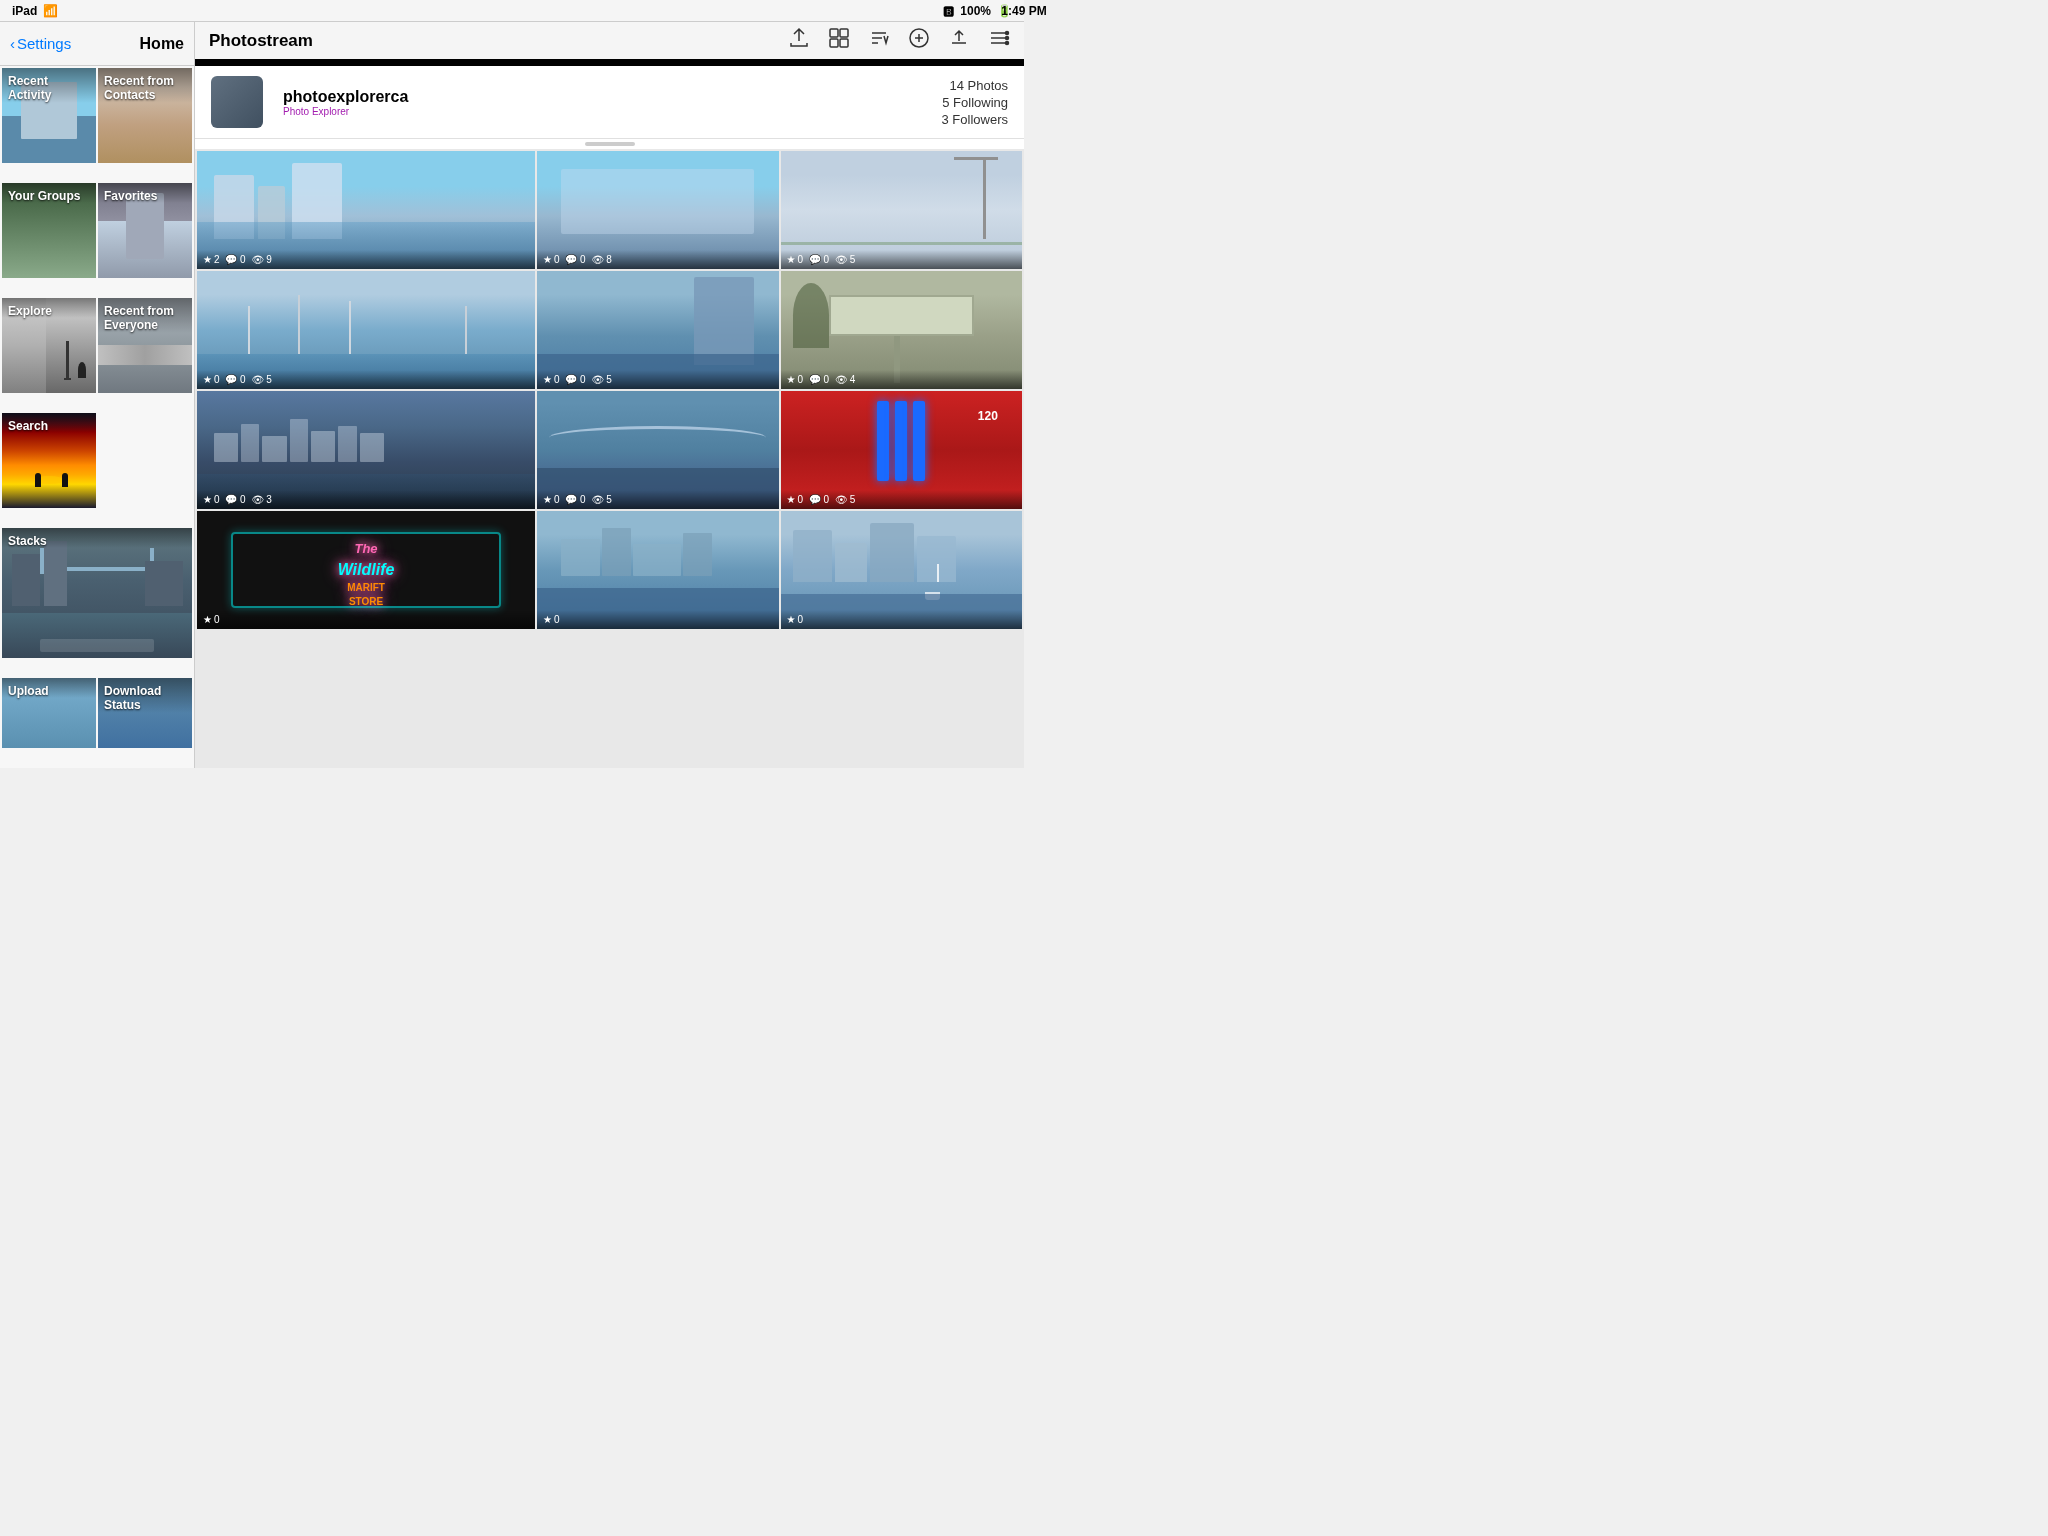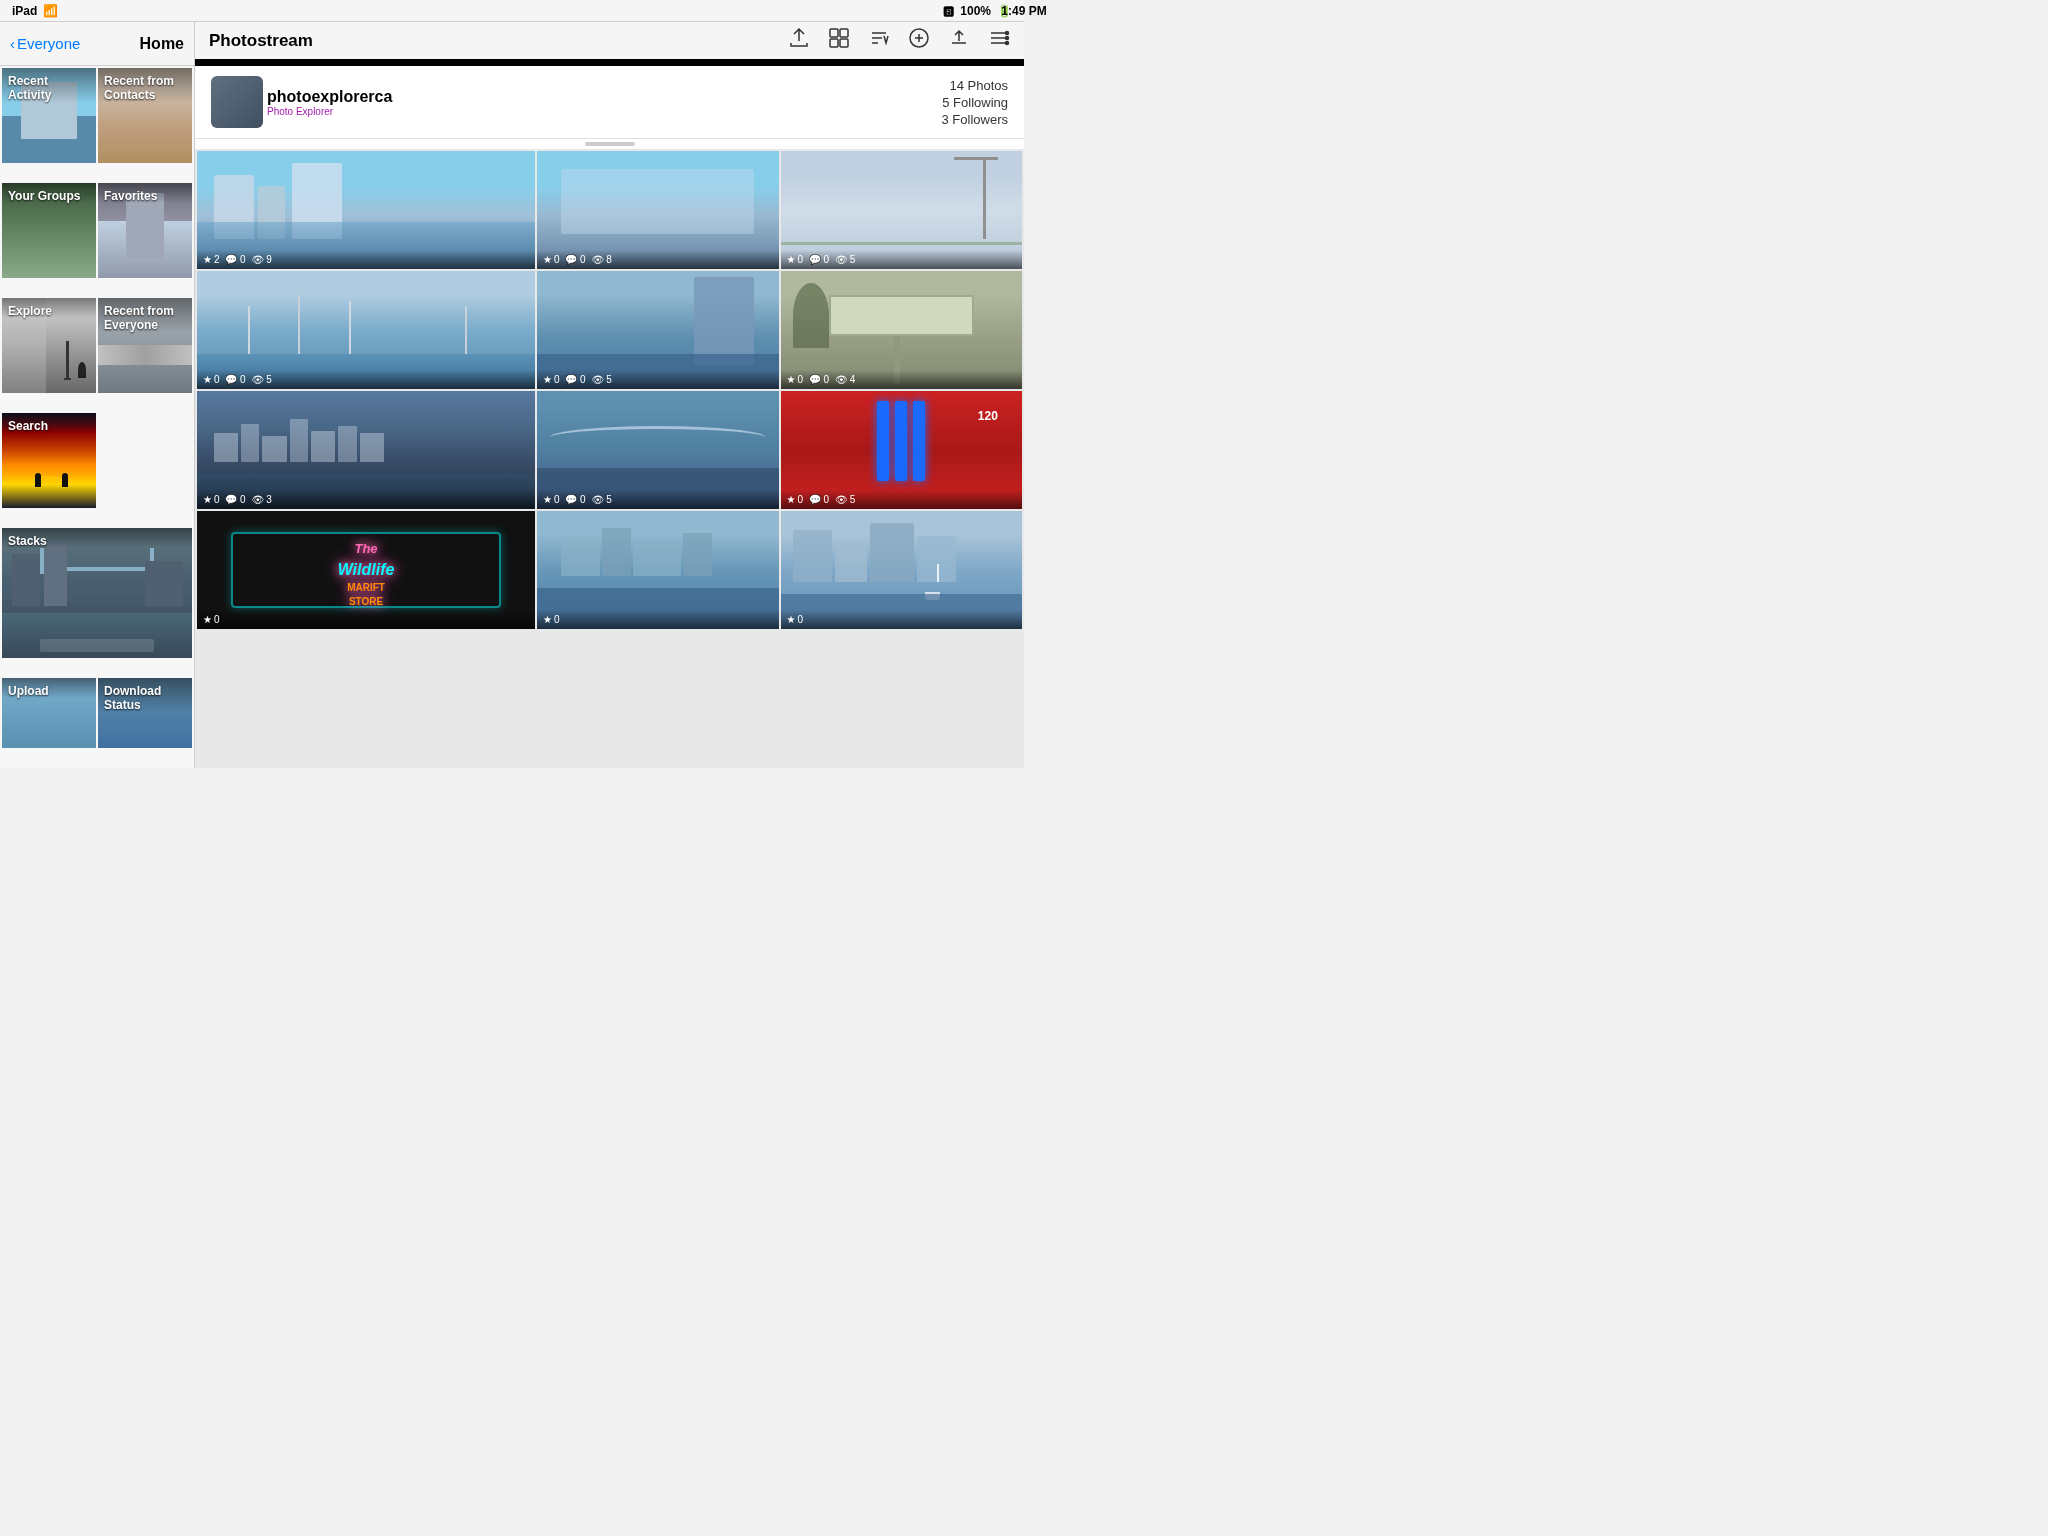--- a/index.html
+++ b/index.html
@@ -152,21 +152,21 @@
       cursor: pointer;
     }
 
     
     .profile-header {
       display: flex;
       align-items: center;
       padding: 10px 16px;
       background: #fff;
       border-bottom: 1px solid #e0e0e0;
-      gap: 4px;
+      gap: 20px;
     }
     .profile-avatar {
       width: 52px;
       height: 52px;
       background: linear-gradient(135deg, #5a7a9a, #3a5a7a);
       border-radius: 6px;
       overflow: hidden;
       flex-shrink: 0;
     }
     .profile-info { flex: 1; }
@@ -330,21 +330,21 @@
   </div>
 </div>
 
 <div class="app-container">
 
   <div class="sidebar">
 
     <div class="sidebar-nav">
       <div class="sidebar-nav-back">
         <span>‹</span>
-        <span>Everyone</span>
+        <span>Settings</span>
       </div>
       <span style="margin-left:auto; font-size:16px; font-weight:600;">Home</span>
     </div>
 
     <div class="sidebar-grid">
 
 
       <div class="sidebar-item bg-marina">
         <div class="photo-deco">
           <div style="position:absolute;top:0;left:0;right:0;height:50%;background:#87ceeb;"></div>

